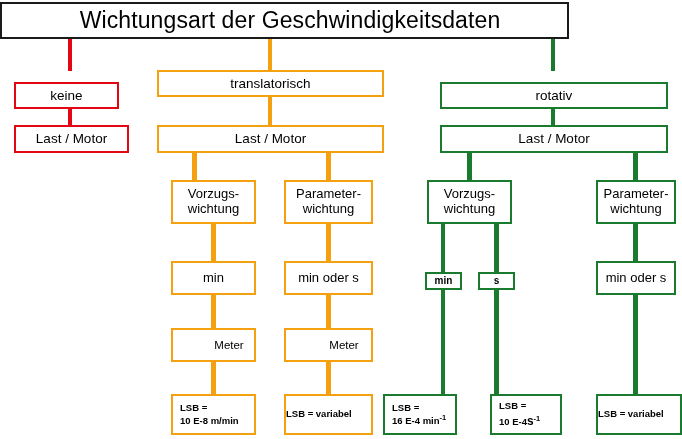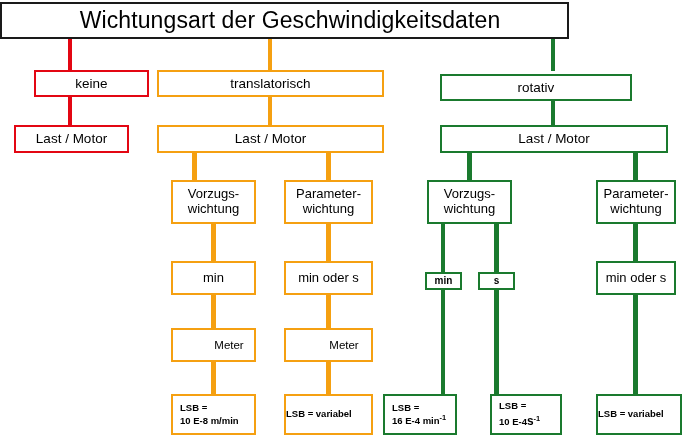--- a/index.html
+++ b/index.html
@@ -84,29 +84,29 @@
 <div id="diagram">
 
   <div class="node title-box" style="left:0px; top:2px; width:569px; height:37px;padding-left:11px;">
     <span>Wichtungsart der Geschwindigkeitsdaten</span>
   </div>
 
   <div class="edge e-red" style="left:68px;  top:39px;  width:4px; height:32px;"></div>
   <div class="edge e-orange" style="left:268px; top:39px;  width:4px; height:32px;"></div>
   <div class="edge e-green" style="left:551px; top:39px;  width:4px; height:32px;"></div>
 
-  <div class="node c-red t-lg" style="left:14px; top:70px; width:115px; height:27px;margin-left:20px;">
+  <div class="node c-red t-lg" style="left:14px; top:82px; width:105px; height:27px;">
     <span>keine</span>
   </div>
 
   <div class="node c-orange t-lg" style="left:157px; top:70px; width:227px; height:27px;">
     <span>translatorisch</span>
   </div>
 
-  <div class="node c-green t-lg" style="left:440px; top:74px; width:192px; height:27px;">
+  <div class="node c-green t-lg" style="left:440px; top:82px; width:228px; height:27px;">
     <span>rotativ</span>
   </div>
 
   <div class="edge e-red" style="left:68px;  top:96px;  width:4px; height:30px;"></div>
   <div class="edge e-orange" style="left:268px; top:96px;  width:4px; height:30px;"></div>
   <div class="edge e-green" style="left:551px; top:96px;  width:4px; height:30px;"></div>
 
   <div class="node c-red t-lg" style="left:14px; top:125px; width:115px; height:28px;">
     <span>Last / Motor</span>
   </div>

